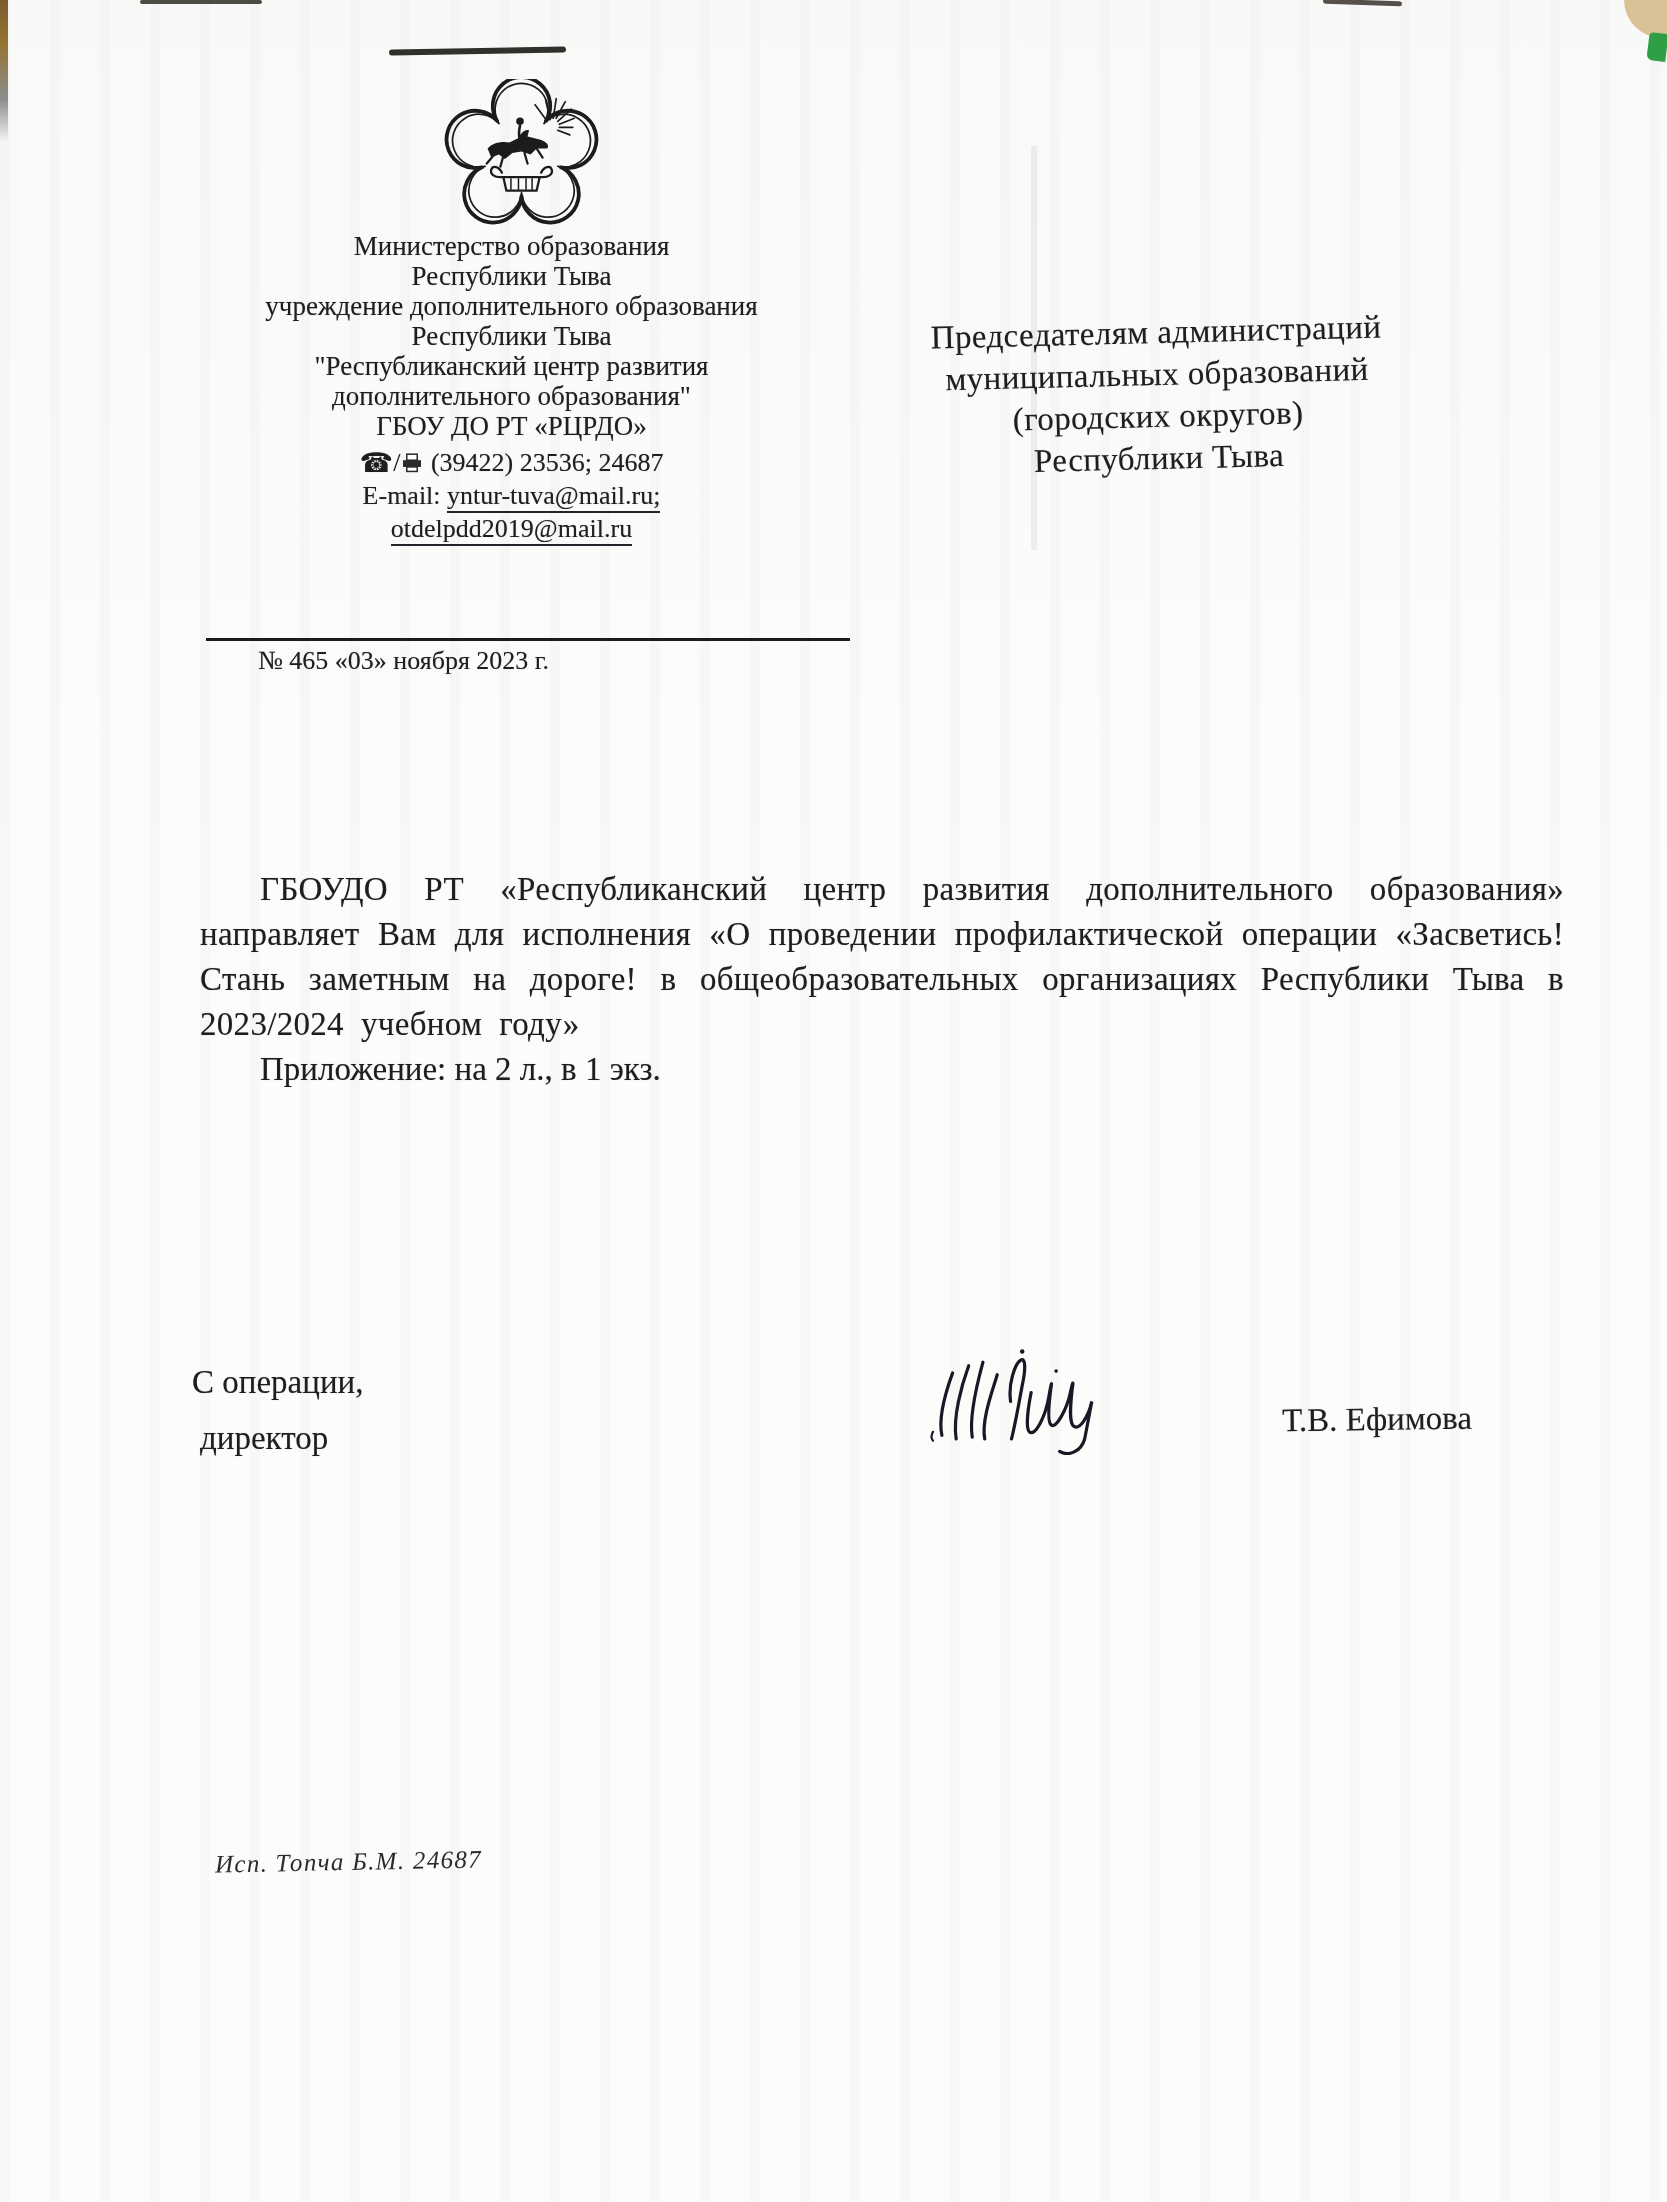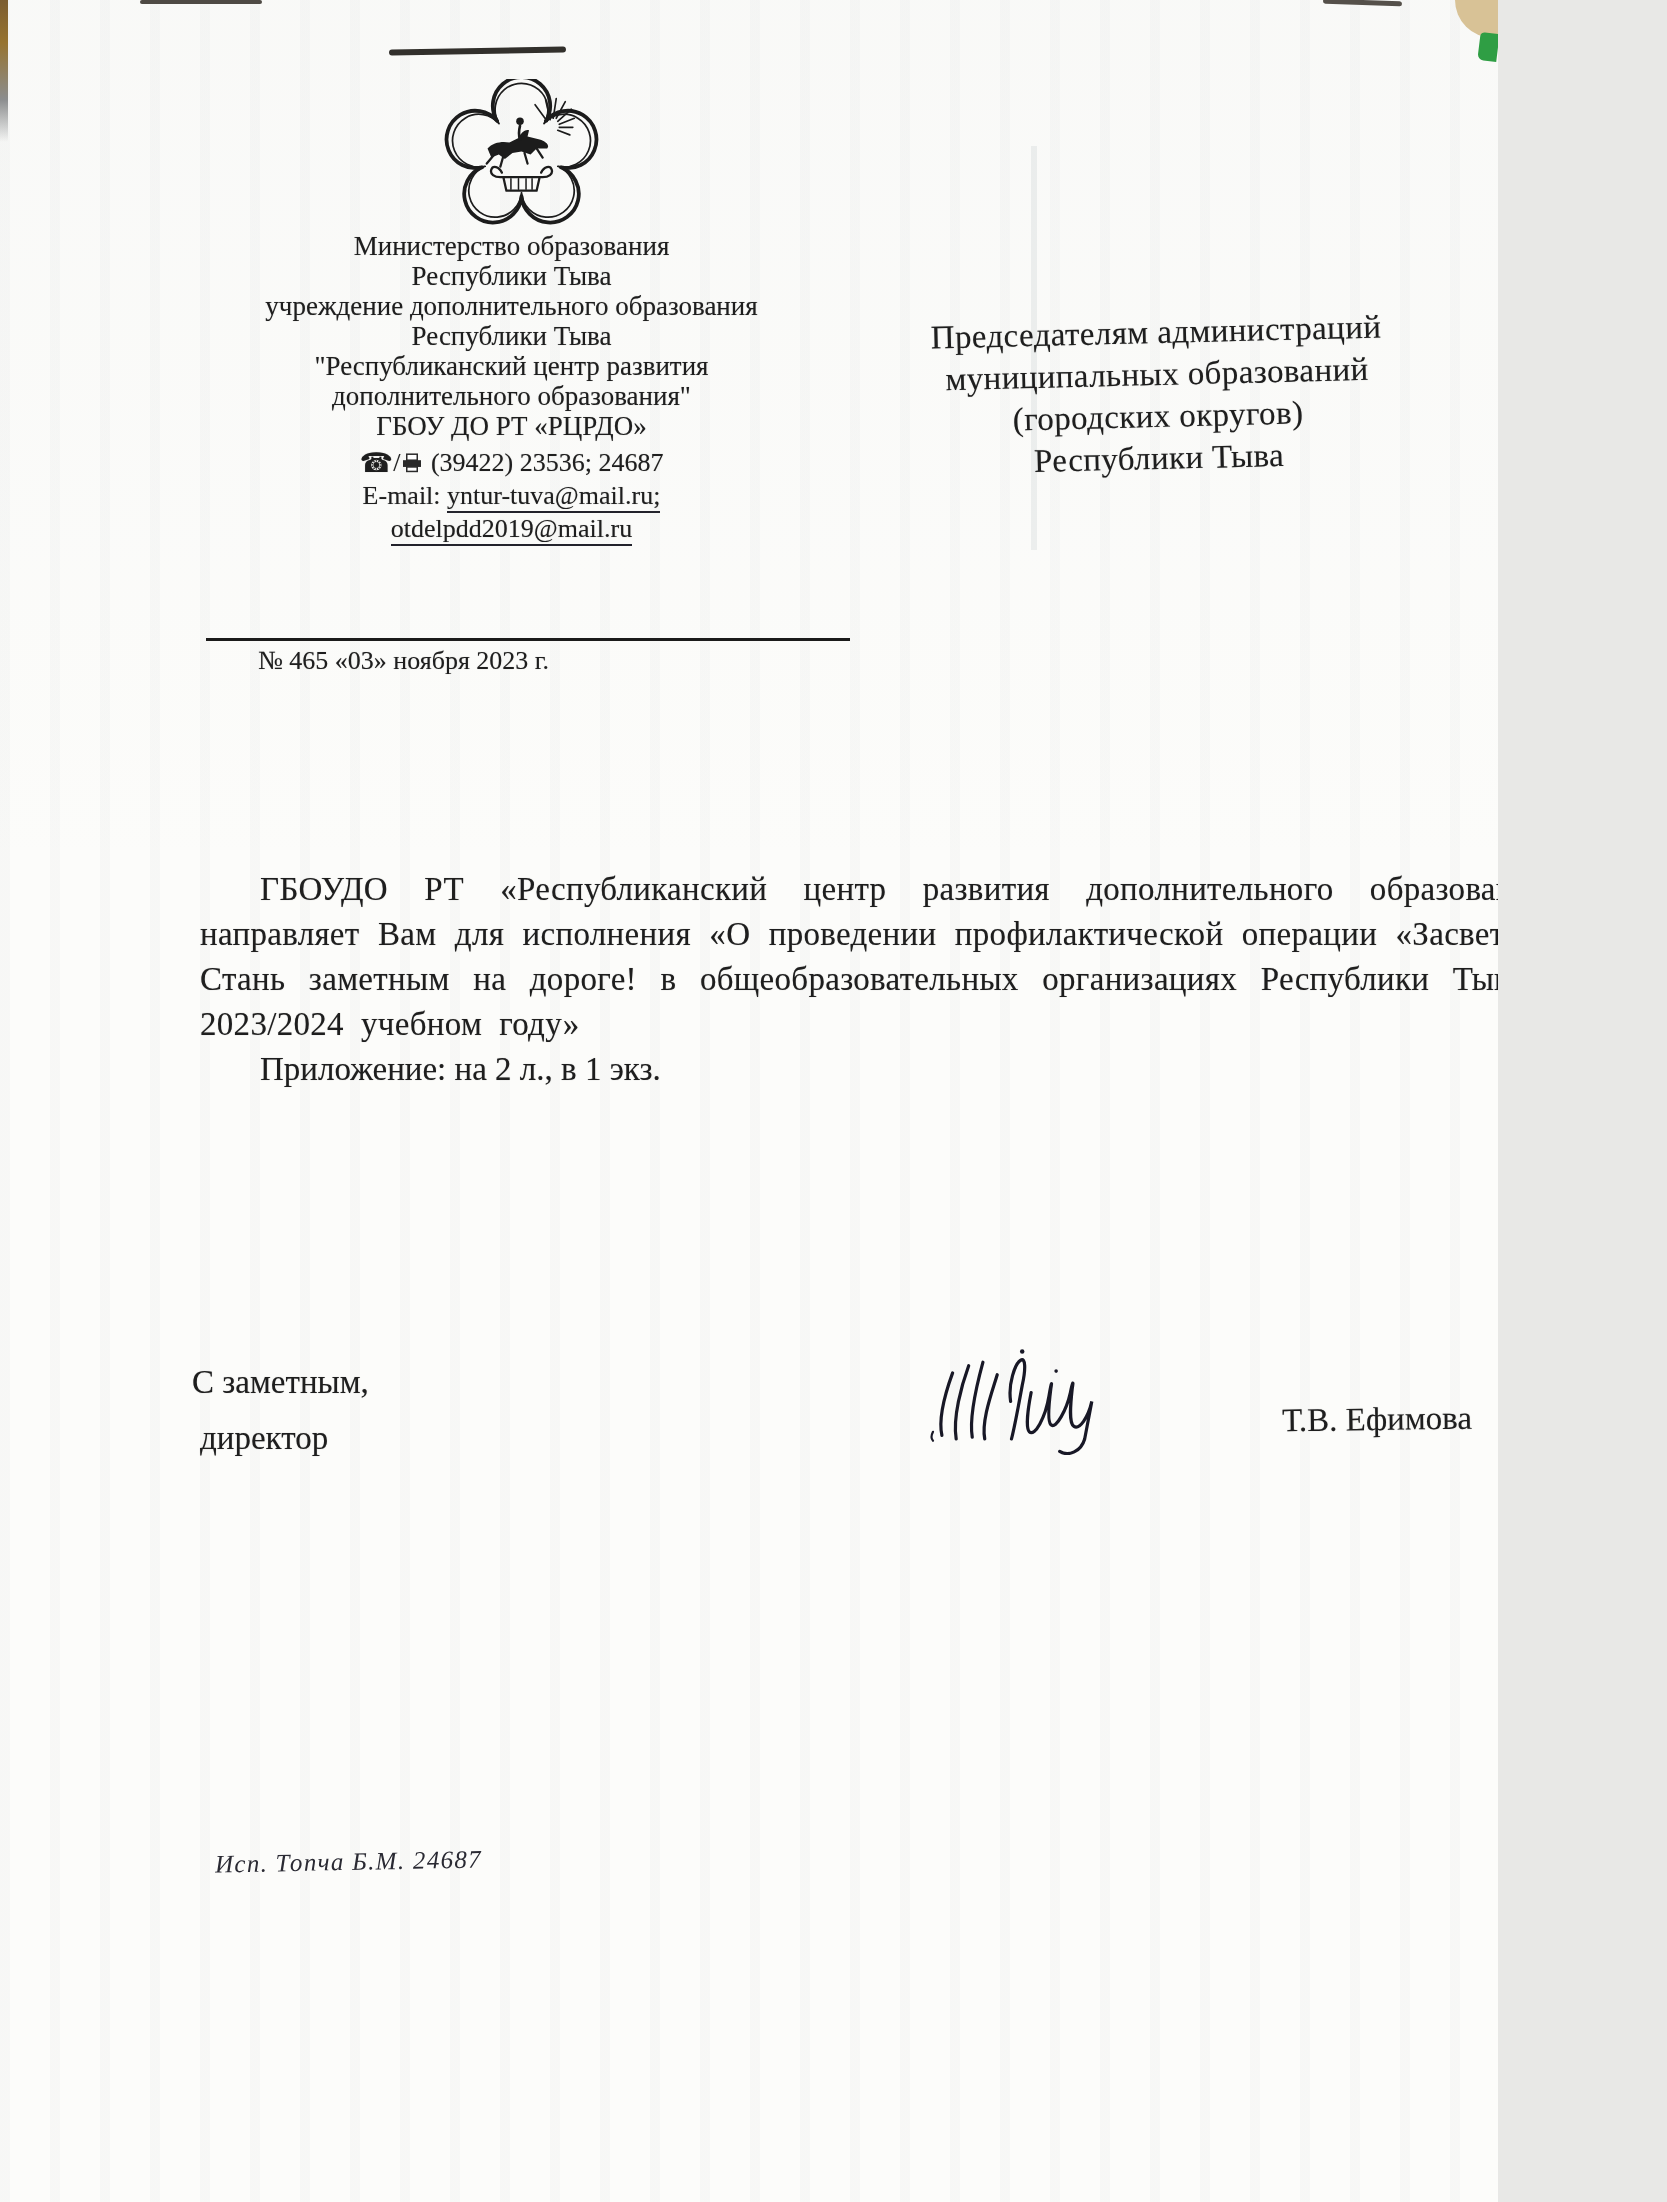--- a/index.html
+++ b/index.html
@@ -1,17 +1,17 @@
 <!DOCTYPE html>
 <html style="font-size:13.8px"><head>
 <meta charset="utf-8">
 <style>
   html,body{margin:0;padding:0;background:#e8e8e6;}
   .paper{
-    position:relative;width:1498px;height:2203px;overflow:hidden;
+    position:relative;width:1667px;height:2203px;overflow:hidden;
     background:#fcfcfa;
     font-family:"Liberation Serif","DejaVu Serif",serif;
     color:#1e1e1e;
   }
   .paper::before{
     content:"";position:absolute;inset:0;pointer-events:none;
     background:
       repeating-linear-gradient(90deg, rgba(140,150,160,0.045) 0 10.3px, rgba(255,255,255,0) 10.3px 50px),
       linear-gradient(180deg, rgba(190,195,200,0.05), rgba(255,255,255,0) 40%);
   }
@@ -128,21 +128,21 @@
     <div>(городских округов)</div>
     <div>Республики Тыва</div>
   </div>
 
 
   <div class="abs body-block soft">
     <div class="body-par">ГБОУДО РТ «Республиканский центр развития дополнительного образования» направляет Вам для исполнения «О проведении профилактической операции «Засветись! Стань заметным на дороге! в общеобразовательных организациях Республики Тыва в 2023/2024 учебном году»</div>
     <div class="attach-line">Приложение: на 2 л., в 1 экз.</div>
   </div>
 
-  <div class="abs closing soft">С заметным,</div>
+  <div class="abs closing soft">С операции,</div>
   <div class="abs director soft">директор</div>
 
   <svg class="abs sign-svg" width="198" height="116" viewBox="0 0 220 130">
     <g fill="none" stroke="#181826" stroke-width="3.6" stroke-linecap="round">
       <path d="M18 108 C14 90 22 60 30 38"></path>
       <path d="M34 112 C30 88 40 52 48 30"></path>
       <path d="M52 110 C48 86 58 48 64 26"></path>
       <path d="M66 112 C62 92 74 60 80 40"></path>
       <path d="M95 70 C92 50 100 28 106 24 C112 20 112 34 108 52 C104 74 100 96 96 112"></path>
       <path d="M118 60 C114 80 112 100 116 104 C122 110 134 88 138 64 C140 52 142 44 140 56 C138 72 136 92 140 96 C146 102 158 78 162 60 C164 50 166 44 164 56 C162 74 160 94 166 98 C172 102 182 88 186 70 L178 112 C174 126 160 132 150 126"></path>

